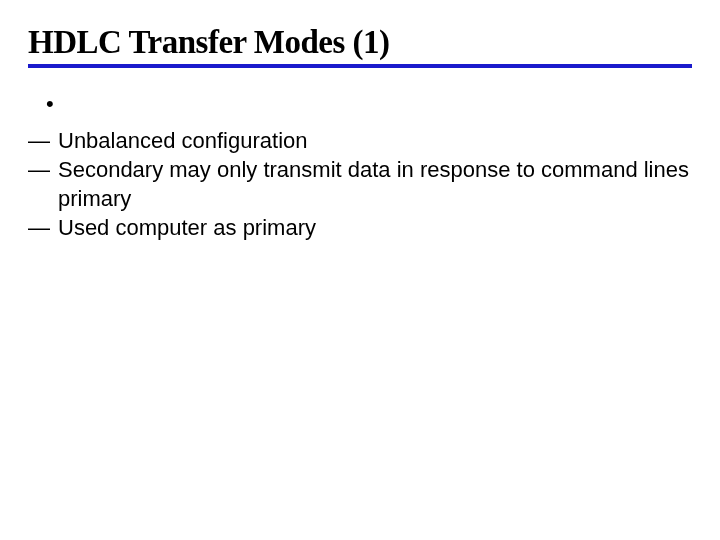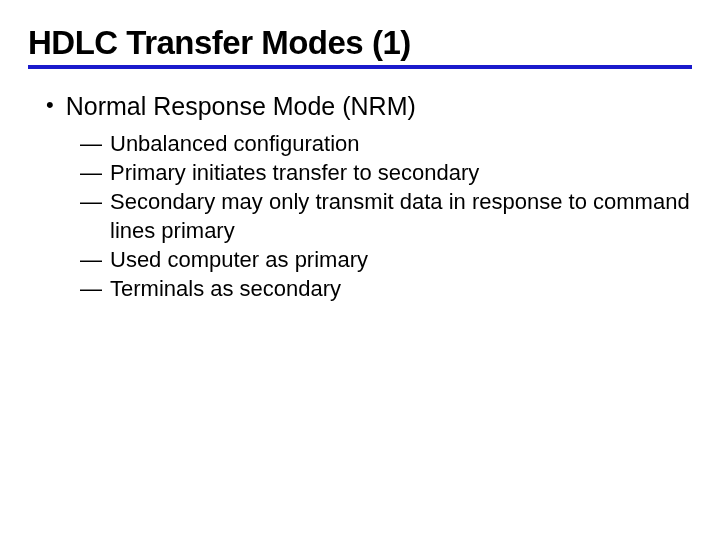--- a/index.html
+++ b/index.html
@@ -5,21 +5,21 @@
     * { margin: 0; padding: 0; box-sizing: border-box; }
     body {
       width: 720px;
       height: 540px;
       background: #ffffff;
       font-family: Verdana, Geneva, sans-serif;
       color: #000;
       padding: 24px 28px;
     }
     .title {
-      font-family: Liberation Sans, sans-serif;
+      font-family: Liberation Serif, serif;
       font-weight: 900;
       font-size: 33px;
       letter-spacing: -0.5px;
       padding-bottom: 3px;
       border-bottom: 4px solid #1a1acc;
       margin-bottom: 22px;
     }
     .bullet-row {
       display: flex;
       align-items: flex-start;
@@ -29,21 +29,20 @@
     .bullet-dot {
       font-size: 22px;
       line-height: 28px;
       margin-right: 12px;
     }
     .bullet-text {
       font-size: 25px;
       line-height: 30px;
     }
     .sublist {
-      margin-left: 52px;
       margin-top: 4px;
     }
     .sub-item {
       font-size: 22px;
       line-height: 29px;
       text-indent: -30px;
       padding-left: 30px;
     }
     .dash {
       display: inline-block;
@@ -51,22 +50,19 @@
       text-indent: 0;
     }
   </style>
 </head>
 <body>
 
 <div class="title">HDLC Transfer Modes (1)</div>
 
 <div class="bullet-row">
   <span class="bullet-dot">•</span>
-  <span class="bullet-text">Normal Response Mode (NRM)</span>
 </div>
 
 <div class="sublist">
   <div class="sub-item"><span class="dash">—</span><span>Unbalanced configuration</span></div>
-  <div class="sub-item"><span class="dash">—</span><span>Primary initiates transfer to secondary</span></div>
   <div class="sub-item"><span class="dash">—</span><span>Secondary may only transmit data in response to command lines primary</span></div>
   <div class="sub-item"><span class="dash">—</span><span>Used computer as primary</span></div>
-  <div class="sub-item"><span class="dash">—</span><span>Terminals as secondary</span></div>
 </div>
 
 </body></html>

